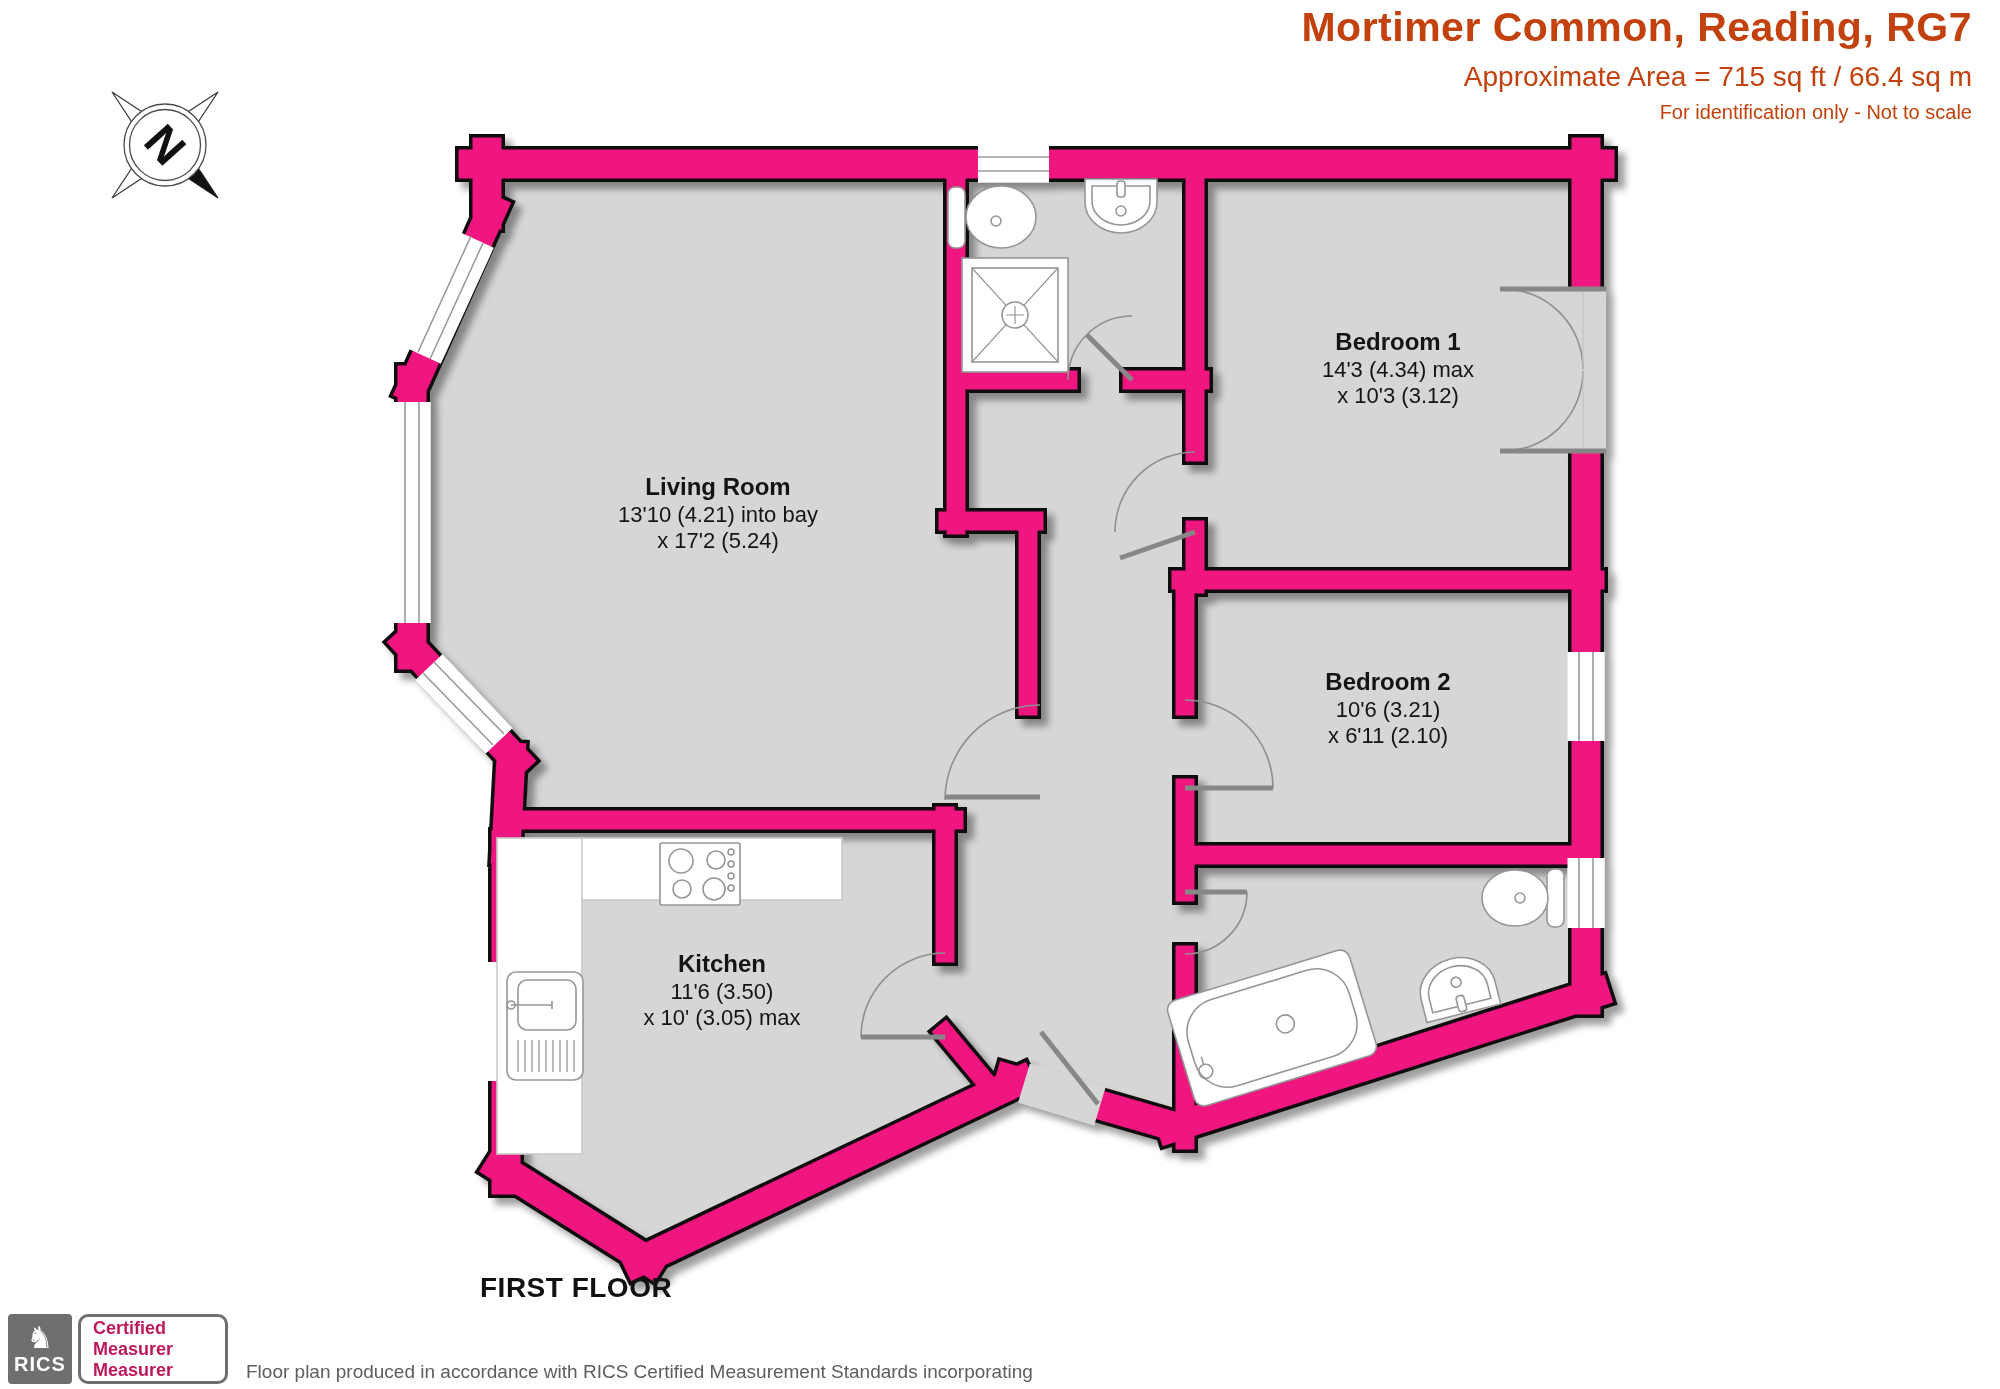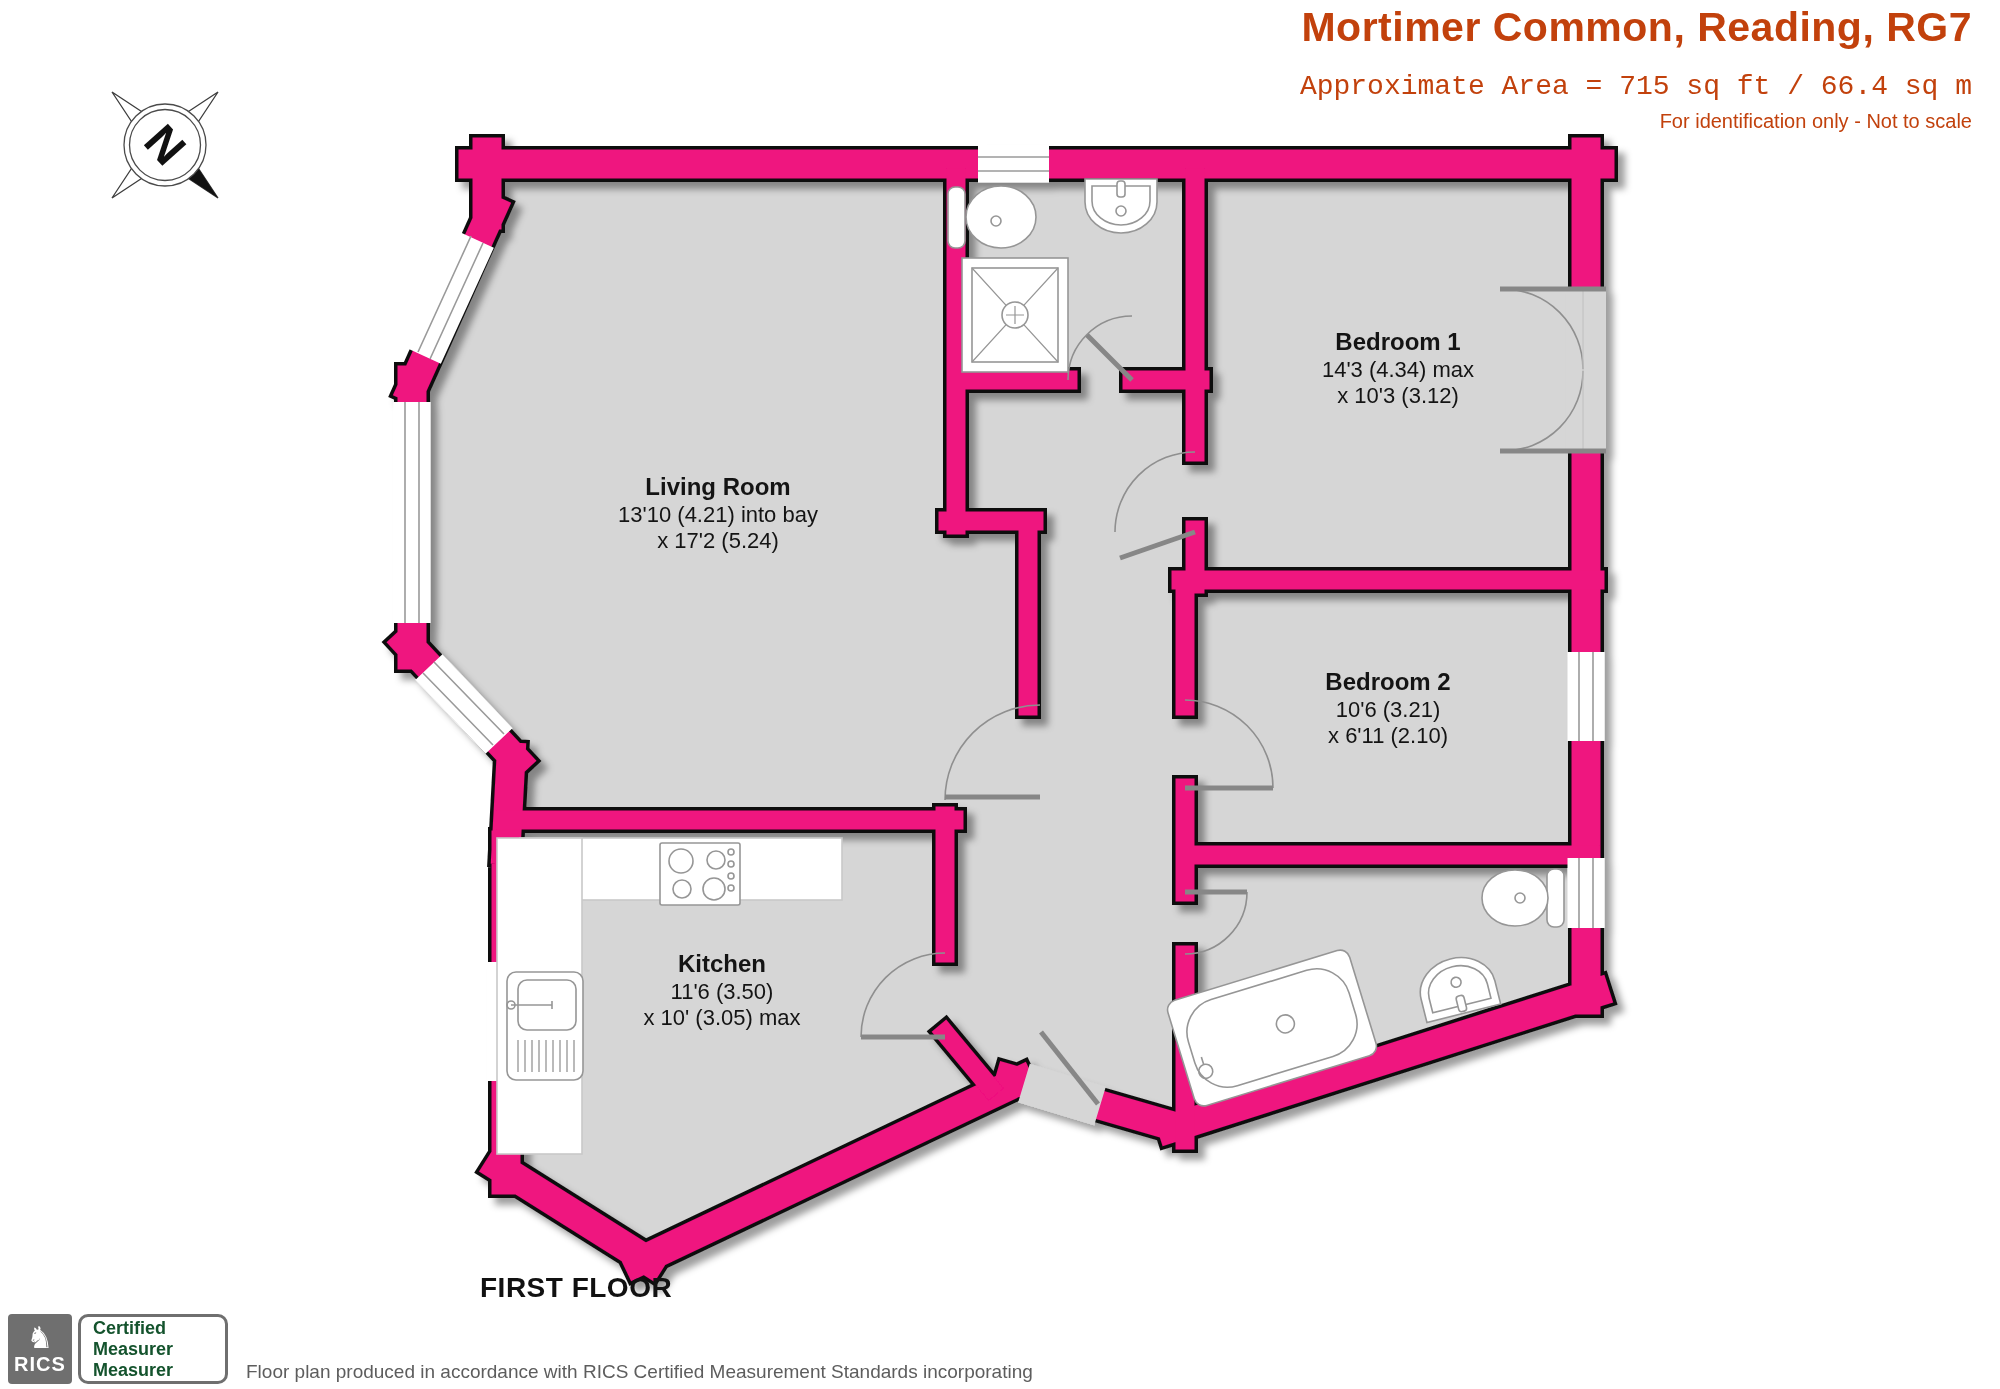--- a/index.html
+++ b/index.html
@@ -2,30 +2,30 @@
 <html><head>
 <meta charset="utf-8">
 <style>
   html,body{margin:0;padding:0;background:#fff;}
   body{width:2000px;height:1389px;position:relative;font-family:"Liberation Sans",sans-serif;overflow:hidden;}
   .stage{position:absolute;inset:0;}
   svg{position:absolute;left:0;top:0;}
   
   .hdr{position:absolute;right:28px;top:4px;text-align:right;color:#c2410c;}
   .hdr-title{font-size:41px;font-weight:bold;letter-spacing:.5px;}
-  .hdr-area{font-size:28px;margin-top:20px;font-family:Liberation Mono, monospace;}
+  .hdr-area{font-size:28px;margin-top:10px;}
   .hdr-note{font-size:20px;margin-top:8px;}
   
   .footer{position:absolute;left:8px;top:1314px;display:flex;align-items:stretch;}
   .rics-box{width:64px;height:70px;background:#6F6F6F;border-radius:4px;color:#fff;
     display:flex;flex-direction:column;align-items:center;justify-content:center;}
   .rics-emblem{font-size:30px;line-height:30px;}
   .rics-word{font-size:20px;font-weight:bold;letter-spacing:1px;}
   .cpm-box{margin-left:6px;width:132px;height:64px;border:3px solid #6F6F6F;border-radius:10px;
-    background:#fff;color:#14532d;font-weight:bold;font-size:18px;line-height:21px;
+    background:#fff;color:#be185d;font-weight:bold;font-size:18px;line-height:21px;
     display:flex;flex-direction:column;justify-content:center;padding-left:12px;}
   .disclaimer{margin-left:18px;color:#5d5d5d;font-size:19px;line-height:23px;white-space:pre-wrap;align-self:center;}
 </style>
 </head>
 <body>
 
 <div class="stage">
 
 <svg width="2000" height="1389" viewBox="0 0 2000 1389">
   <defs>

